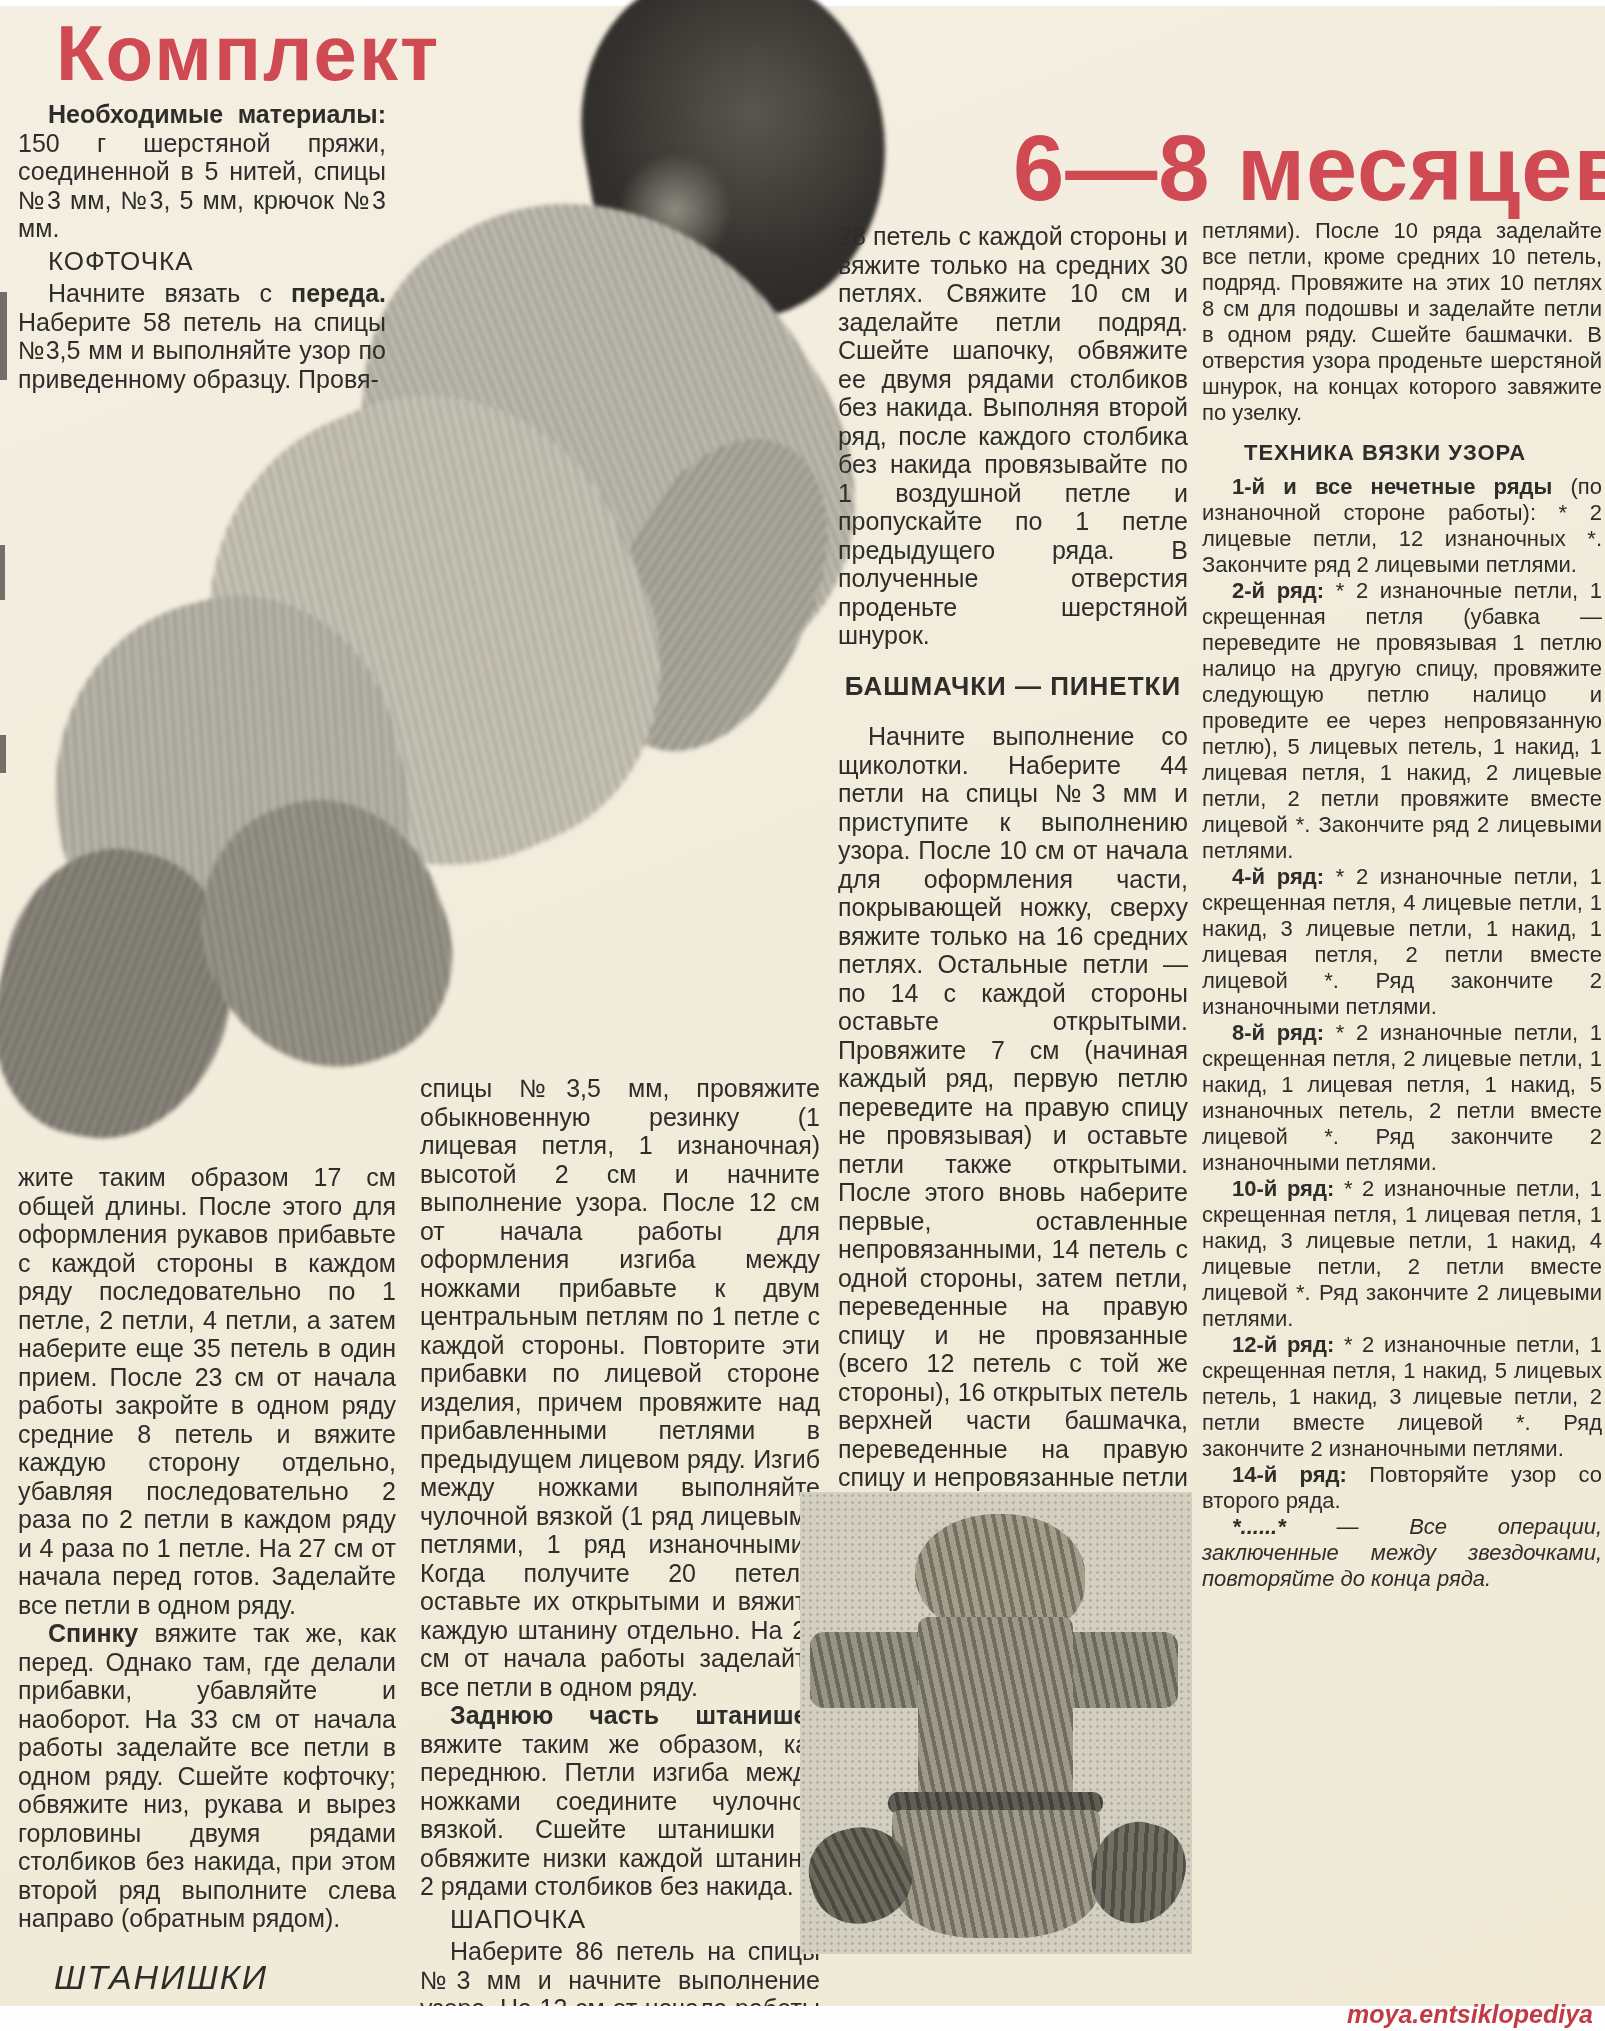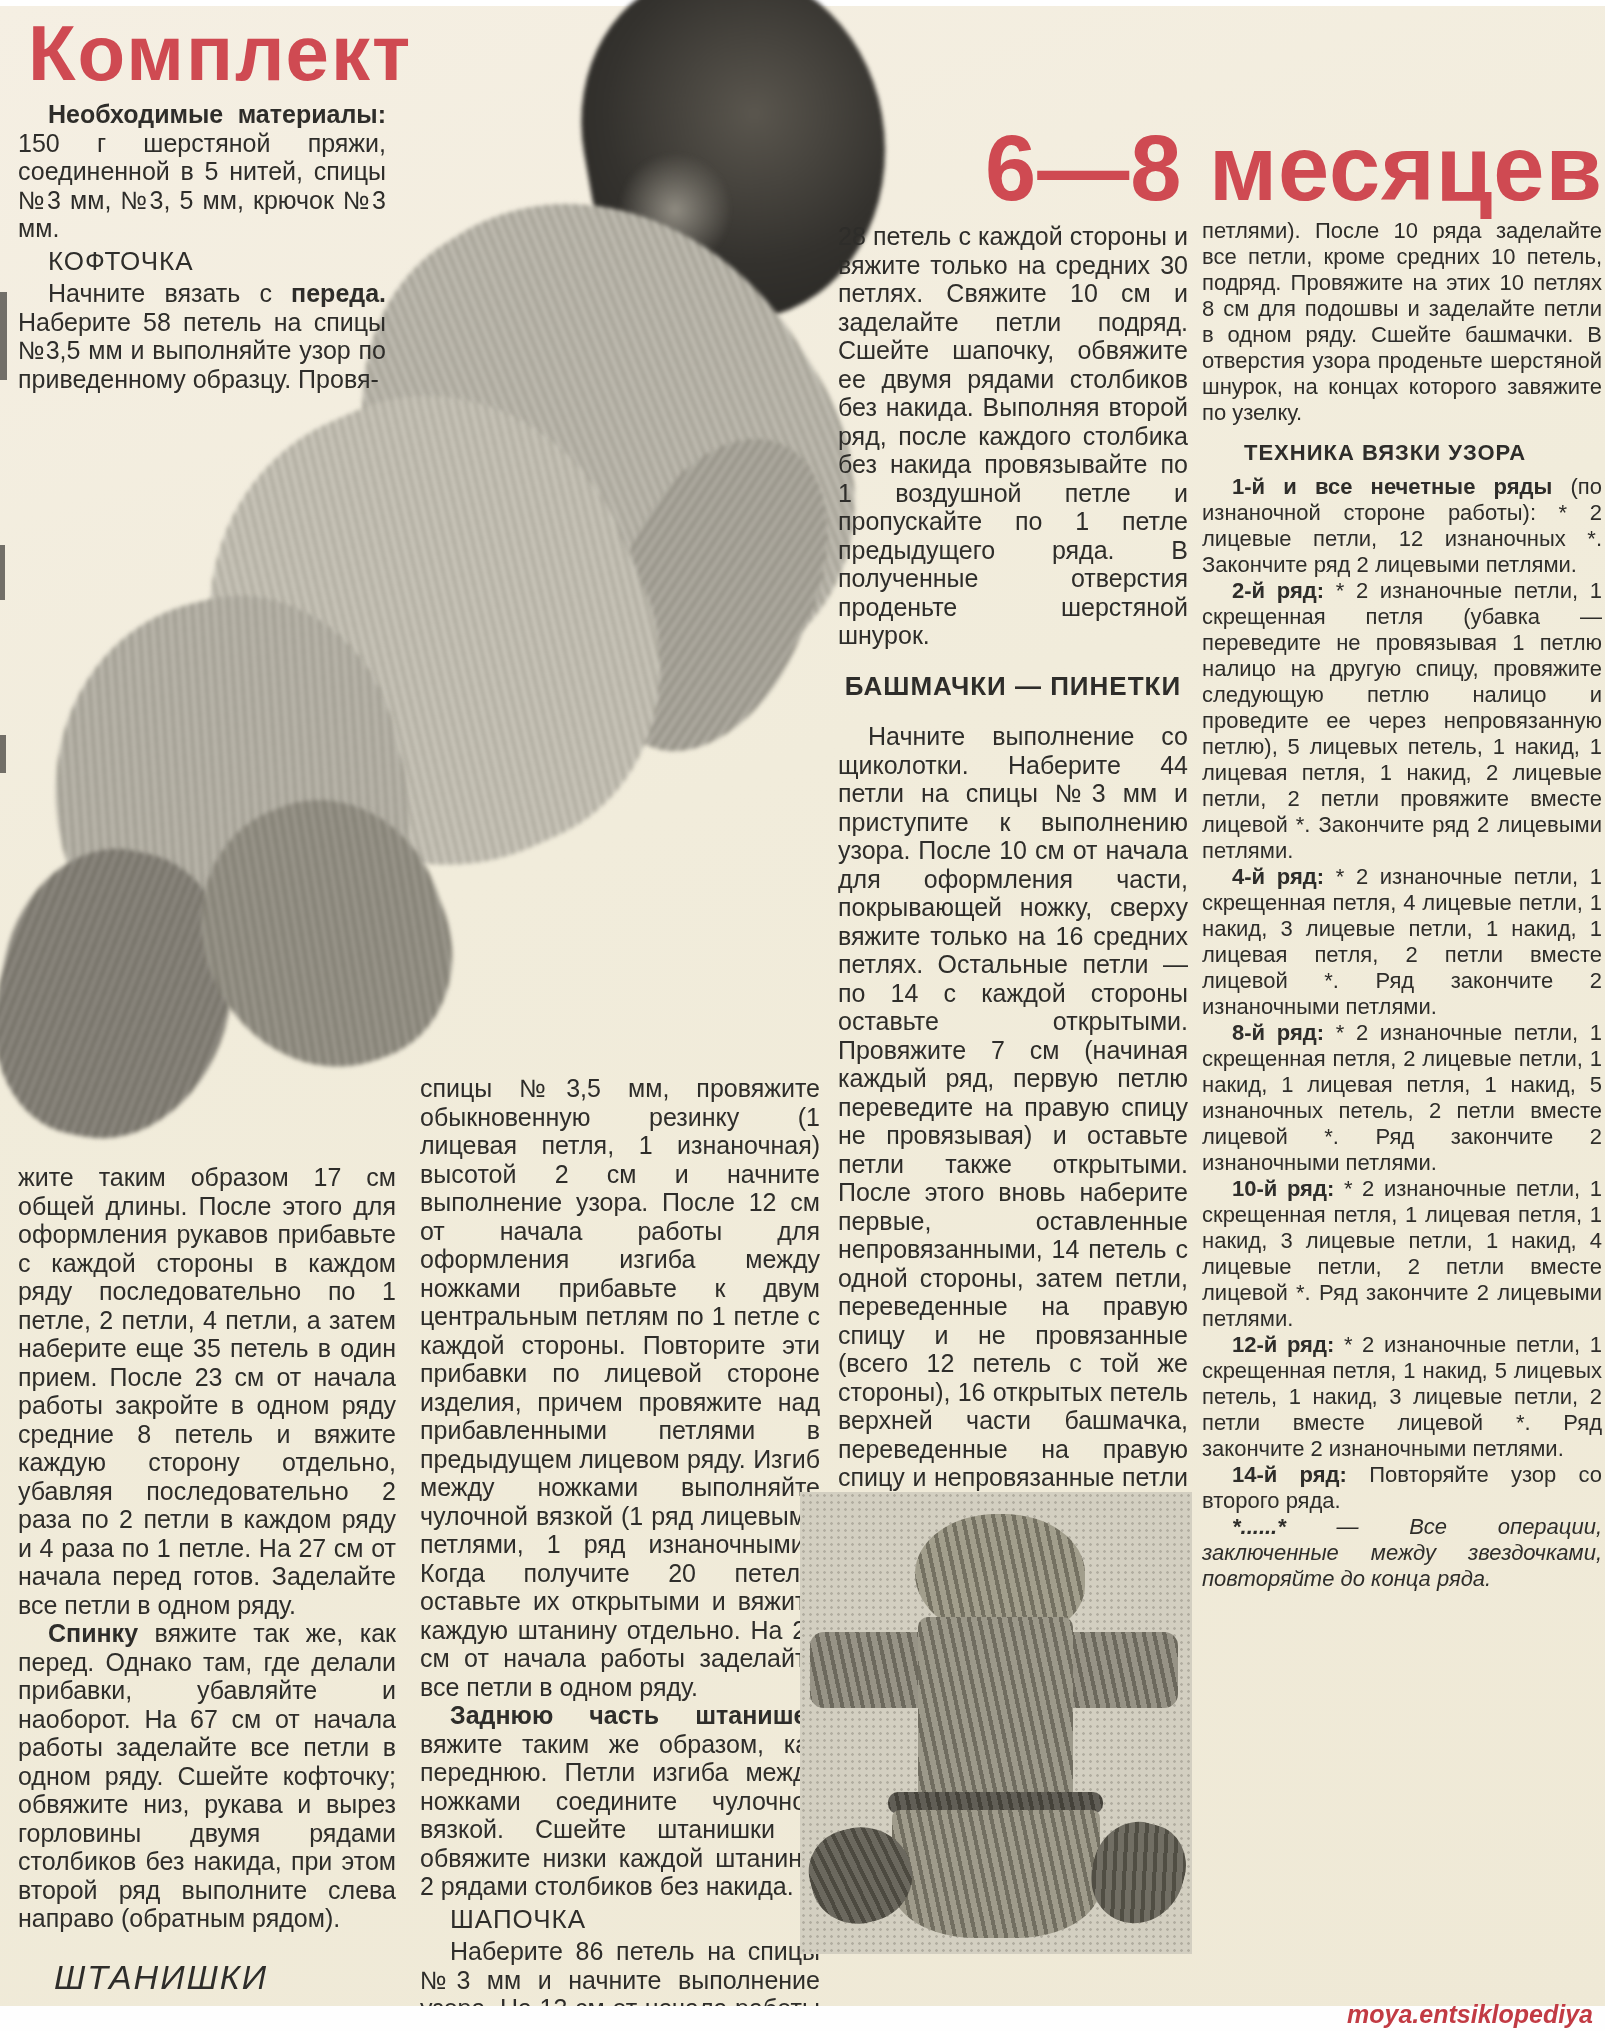--- a/index.html
+++ b/index.html
@@ -1,20 +1,20 @@
 <!DOCTYPE html>
 <html><head>
 <meta charset="utf-8">
 <style>
   html,body{margin:0;padding:0;background:#888;}
   .page{position:relative;width:1605px;height:2031px;margin:0 auto;overflow:hidden;
         background:linear-gradient(160deg,#f5efe3 0%,#f1ecdb 40%,#efe9d6 100%);
         font-family:"Liberation Sans", sans-serif;color:#2e2d2a;}
   
-  .title{position:absolute;font-weight:bold;color:#cf4a52;line-height:1;white-space:nowrap;}
+  .title{position:absolute;font-weight:bold;color:#cf4a52;line-height:1;white-space:nowrap;margin-left:28px;}
   .title-left{left:28px;top:14px;font-size:78px;letter-spacing:2px;}
   .title-r1{left:822px;top:26px;font-size:90px;letter-spacing:1px;}
   .title-r2{left:985px;top:122px;font-size:92px;letter-spacing:1px;}
   
   .col{position:absolute;text-align:justify;}
   .col p{margin:0;text-indent:30px;}
   .col p.cont{text-indent:0;}
   .c-main{font-size:25px;line-height:28.5px;}
   .c4{font-size:22px;line-height:26px;}
   .subhead{font-weight:normal;font-size:26px;letter-spacing:1px;margin:4px 0 4px 0;text-indent:30px;}
@@ -69,21 +69,21 @@
   <div class="title title-r2">6—8 месяцев</div>
 
   <div class="col c-main" style="left:18px;top:100px;width:368px;">
     <p><b>Необходимые материалы:</b> <span>150 г шерстяной пряжи, соединенной в 5 нитей, спицы №3 мм, №3, 5 мм, крючок №3 мм.</span></p>
     <h3 class="subhead">КОФТОЧКА</h3>
     <p><span>Начните вязать с</span> <b>переда.</b> <span>Наберите 58 петель на спицы №3,5 мм и выполняйте узор по приведенному образцу. Провя-</span></p>
   </div>
 
   <div class="col c-main" style="left:18px;top:1163px;width:378px;">
     <p class="cont">жите таким образом 17 см общей длины. После этого для оформления рукавов прибавьте с каждой стороны в каждом ряду последовательно по 1 петле, 2 петли, 4 петли, а затем наберите еще 35 петель в один прием. После 23 см от начала работы закройте в одном ряду средние 8 петель и вяжите каждую сторону отдельно, убавляя последовательно 2 раза по 2 петли в каждом ряду и 4 раза по 1 петле. На 27 см от начала перед готов. Заделайте все петли в одном ряду.</p>
-    <p><b>Спинку</b> <span>вяжите так же, как перед. Однако там, где делали прибавки, убавляйте и наоборот. На 67 см от начала работы заделайте все петли в одном ряду. Сшейте кофточку; обвяжите низ, рукава и вырез горловины двумя рядами столбиков без накида, при этом второй ряд выполните слева направо (обратным рядом).</span></p>
+    <p><b>Спинку</b> <span>вяжите так же, как перед. Однако там, где делали прибавки, убавляйте и наоборот. На 33 см от начала работы заделайте все петли в одном ряду. Сшейте кофточку; обвяжите низ, рукава и вырез горловины двумя рядами столбиков без накида, при этом второй ряд выполните слева направо (обратным рядом).</span></p>
     <h3 class="subhead gap">ШТАНИШКИ</h3>
     <p>Перед начните выполнять с талии. Наберите 58 петель на</p>
   </div>
 
   <div class="col c-main" style="left:420px;top:1074px;width:400px;">
     <p class="cont">спицы №3,5 мм, провяжите обыкновенную резинку (1 лицевая петля, 1 изнаночная) высотой 2 см и начните выполнение узора. После 12 см от начала работы для оформления изгиба между ножками прибавьте к двум центральным петлям по 1 петле с каждой стороны. Повторите эти прибавки по лицевой стороне изделия, причем провяжите над прибавленными петлями в предыдущем лицевом ряду. Изгиб между ножками выполняйте чулочной вязкой (1 ряд лицевыми петлями, 1 ряд изнаночными). Когда получите 20 петель, оставьте их открытыми и вяжите каждую штанину отдельно. На 25 см от начала работы заделайте все петли в одном ряду.</p>
     <p><b>Заднюю часть штанишек</b> <span>вяжите таким же образом, как переднюю. Петли изгиба между ножками соедините чулочной вязкой. Сшейте штанишки и обвяжите низки каждой штанины 2 рядами столбиков без накида.</span></p>
     <h3 class="subhead">ШАПОЧКА</h3>
     <p>Наберите 86 петель на спицы №3 мм и начните выполнение узора. На 13 см от начала работы закройте в одном ряду по</p>
   </div>

